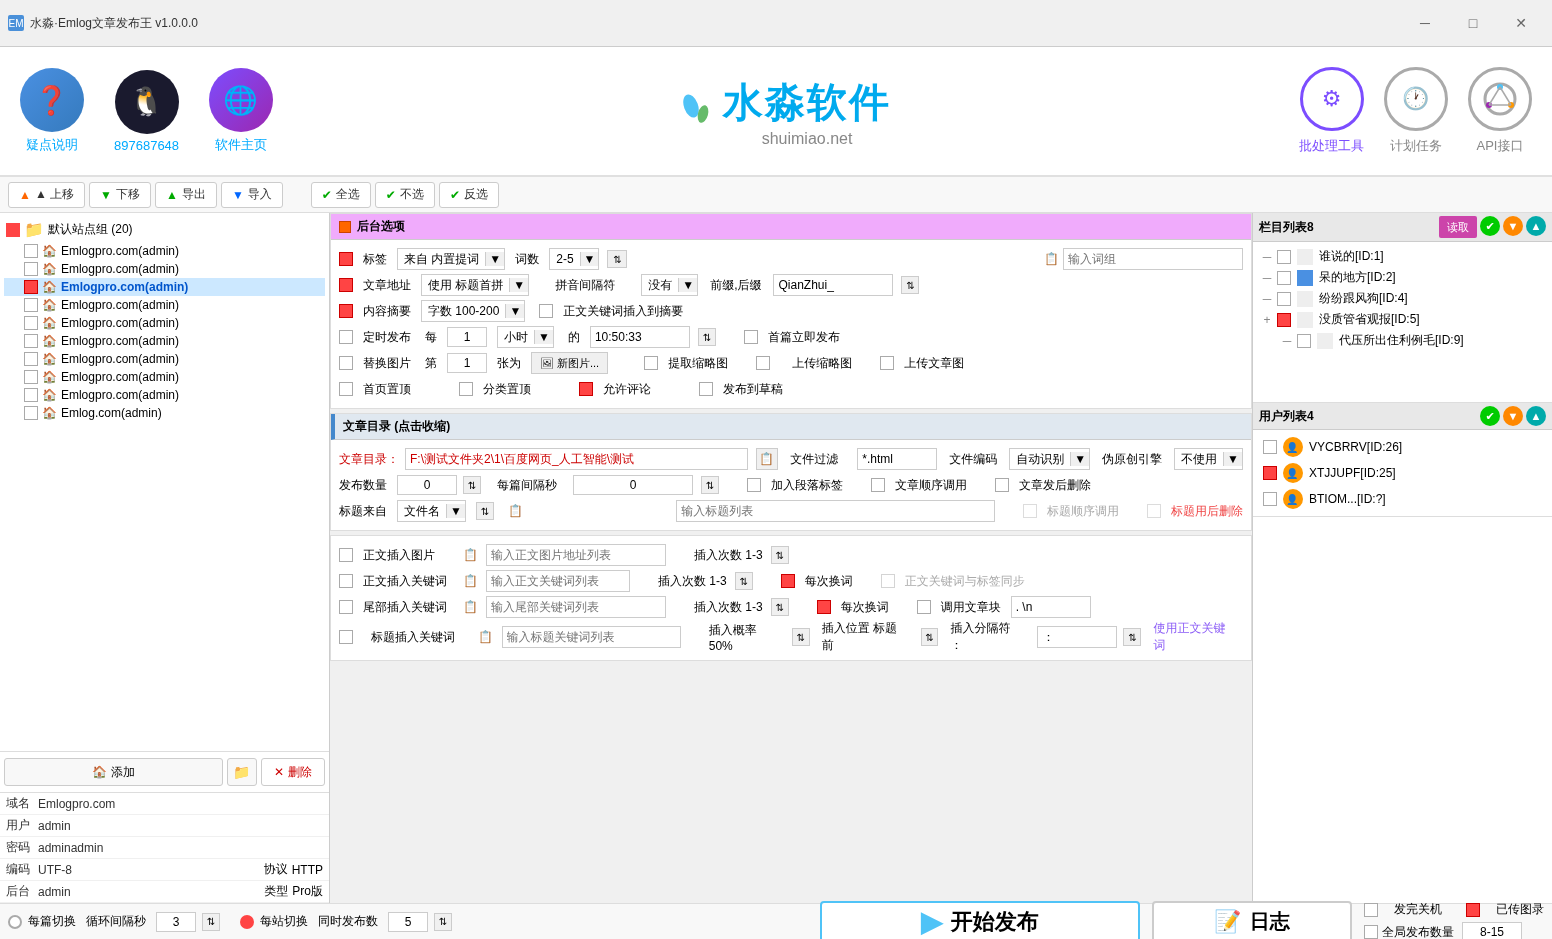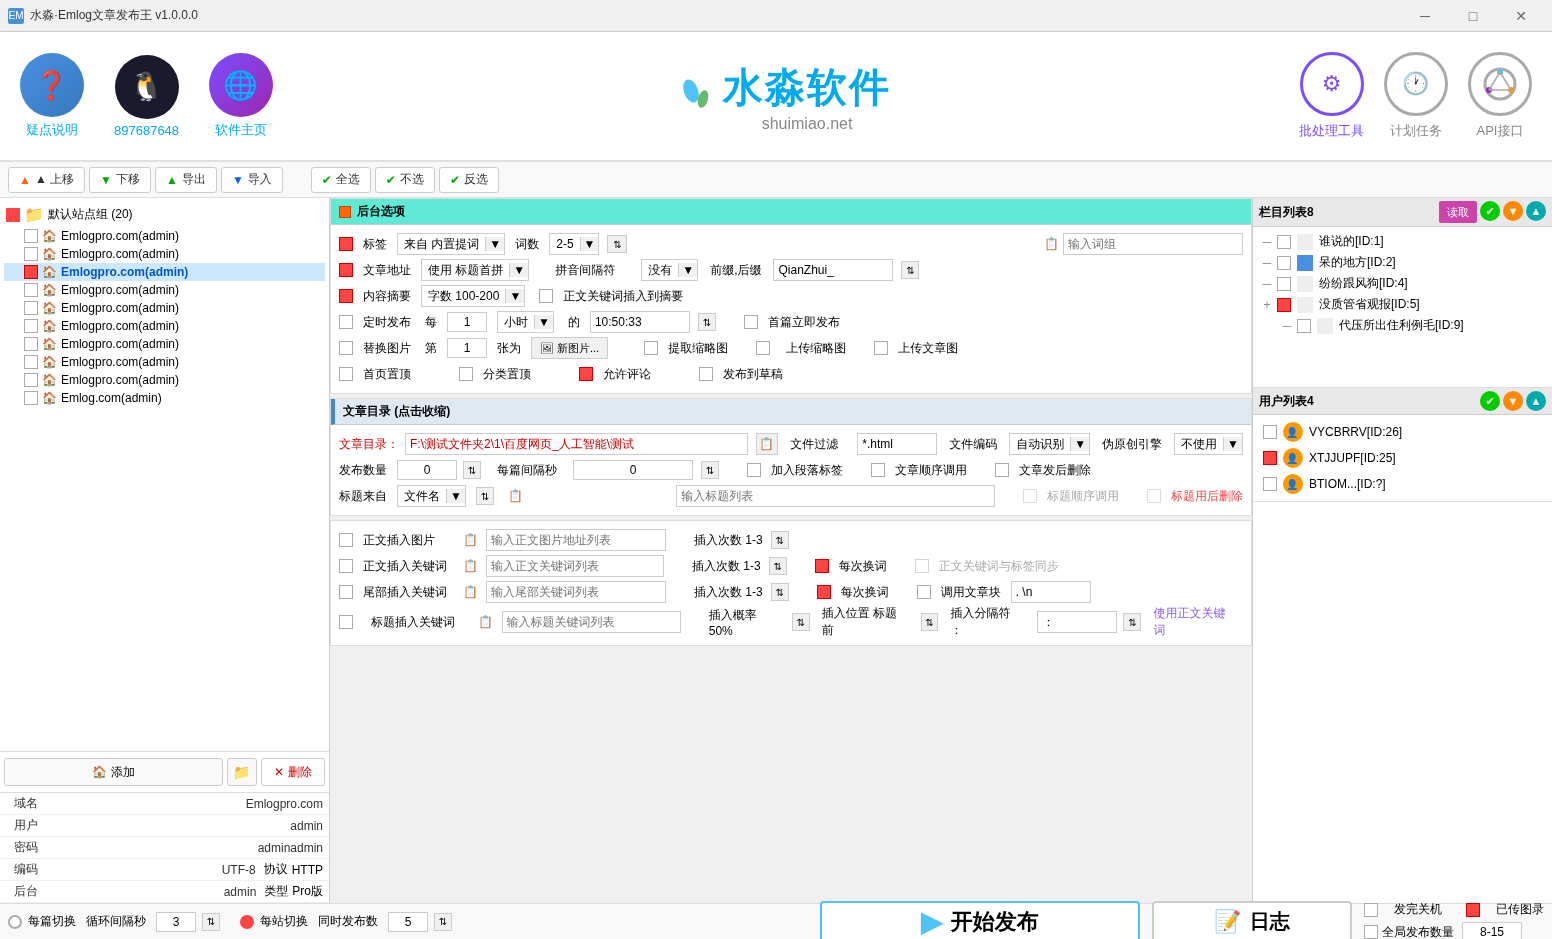--- a/index.html
+++ b/index.html
@@ -1,19 +1,19 @@
 <!DOCTYPE html>
 <html><head>
   <meta charset="utf-8">
   <style>
     * { margin: 0; padding: 0; box-sizing: border-box; }
     body { font-family: 'Microsoft YaHei', SimHei, sans-serif; font-size: 12px; background: #f0f0f0; width: 1552px; height: 939px; overflow: hidden; }
     
     
-    .title-bar { background: #f0f0f0; height: 32px; display: flex; align-items: center; padding: 0 8px; border-bottom: 1px solid #ccc; }
+    .title-bar { background: #f0f0f0; height: 47px; display: flex; align-items: center; padding: 0 8px; border-bottom: 1px solid #ccc; }
     .title-bar-icon { width: 16px; height: 16px; background: #4a90d9; border-radius: 2px; margin-right: 6px; font-size: 10px; color: white; display: flex; align-items: center; justify-content: center; }
     .title-bar-text { font-size: 12px; color: #333; flex: 1; }
     .title-bar-controls { display: flex; gap: 2px; }
     .title-bar-btn { width: 46px; height: 30px; display: flex; align-items: center; justify-content: center; cursor: pointer; font-size: 14px; color: #666; }
 
     
     .header { background: white; height: 130px; display: flex; align-items: center; padding: 0 20px; border-bottom: 2px solid #e0e0e0; }
     .header-left { display: flex; gap: 30px; align-items: center; }
     .header-icon-group { display: flex; flex-direction: column; align-items: center; gap: 4px; cursor: pointer; }
     .header-icon-circle { width: 64px; height: 64px; border-radius: 50%; display: flex; align-items: center; justify-content: center; font-size: 28px; }
@@ -36,25 +36,25 @@
     .toolbar-btn { height: 26px; padding: 0 10px; border: 1px solid #ccc; border-radius: 3px; background: white; display: flex; align-items: center; gap: 4px; cursor: pointer; font-size: 12px; }
     
     
     .left-panel { width: 330px; border-right: 1px solid #ccc; background: white; display: flex; flex-direction: column; }
     .site-tree { flex: 1; overflow-y: auto; padding: 4px; }
     .site-group { margin-bottom: 2px; }
     .site-group-header { display: flex; align-items: center; gap: 4px; padding: 3px 2px; font-size: 12px; cursor: pointer; }
     .left-footer { border-top: 1px solid #ddd; padding: 6px 4px; display: flex; align-items: center; gap: 4px; }
     .add-btn { flex: 1; height: 28px; background: #f8f8f8; border: 1px solid #ccc; border-radius: 3px; display: flex; align-items: center; justify-content: center; gap: 4px; cursor: pointer; font-size: 12px; }
     .del-btn { height: 28px; padding: 0 12px; background: white; border: 1px solid #ccc; border-radius: 3px; display: flex; align-items: center; gap: 4px; cursor: pointer; font-size: 12px; color: #cc0000; }
-    .info-row { display: flex; align-items: center; padding: 2px 6px; font-size: 12px; border-bottom: 1px solid #f0f0f0; text-align: right; }
+    .info-row { display: flex; align-items: center; padding: 2px 6px; font-size: 12px; border-bottom: 1px solid #f0f0f0; }
     .info-label { color: #333; width: 32px; }
     .info-value { color: #333; flex: 1; }
     .section { background: white; border: 1px solid #ddd; margin-bottom: 4px; }
-    .section-header { background: #5eead4; padding: 4px 8px; font-size: 12px; font-weight: bold; display: flex; align-items: center; gap: 6px; border-bottom: 1px solid #ccc; }
+    .section-header { background: #f0abfc; padding: 4px 8px; font-size: 12px; font-weight: bold; display: flex; align-items: center; gap: 6px; border-bottom: 1px solid #ccc; }
     .section-indicator { width: 12px; height: 12px; background: #ff6600; border: 1px solid #cc4400; }
     .form-row { display: flex; align-items: center; gap: 6px; min-height: 26px; }
     .form-input { height: 22px; border: 1px solid #ccc; background: white; padding: 0 4px; font-size: 12px; min-width: 80px; }
 
     
     .right-panel { width: 300px; border-left: 1px solid #ccc; background: white; display: flex; flex-direction: column; }
     .right-section { border-bottom: 1px solid #ddd; }
     .tree-item { display: flex; align-items: center; gap: 4px; padding: 2px 4px; font-size: 12px; cursor: pointer; }
     .user-item { display: flex; align-items: center; gap: 6px; padding: 3px 6px; font-size: 12px; cursor: pointer; }
     .user-avatar { width: 20px; height: 20px; background: #ff9800; border-radius: 50%; display: flex; align-items: center; justify-content: center; color: white; font-size: 10px; }
@@ -387,21 +387,21 @@
             <span style="margin:0 4px;">张为</span>
             <button style="height:22px; padding:0 8px; border:1px solid #ccc; background:#f0f0f0; cursor:pointer; font-size:11px; display:flex; align-items:center; gap:3px;">
               <span>🖼</span>
               <span>新图片...</span>
             </button>
             <span style="margin:0 12px;"></span>
             <span class="inline-checkbox"></span>
             <span style="margin-left:4px;">提取缩略图</span>
             <span style="margin:0 8px;"></span>
             <span class="inline-checkbox"></span>
-            <span style="margin-left:10px;">上传缩略图</span>
+            <span style="margin-left:16px;">上传缩略图</span>
             <span style="margin:0 8px;"></span>
             <span class="inline-checkbox"></span>
             <span style="margin-left:4px;">上传文章图</span>
           </div>
 
           <div class="form-row">
             <span class="inline-checkbox"></span>
             <span style="margin:0 4px;">首页置顶</span>
             <span style="margin:0 16px;"></span>
             <span class="inline-checkbox"></span>
@@ -487,21 +487,21 @@
             <input class="form-input" style="width: 180px;" placeholder="输入正文图片地址列表" value="">
             <span style="margin:0 8px;"></span>
             <span>插入次数 1-3</span>
             <span style="width:18px; height:18px; border:1px solid #ccc; background:#f0f0f0; display:inline-flex; align-items:center; justify-content:center; font-size:10px; cursor:pointer; margin-left:2px;">⇅</span>
           </div>
 
           <div class="form-row">
             <span class="inline-checkbox"></span>
             <span style="margin:0 4px; width:90px;">正文插入关键词</span>
             <span style="color:#aaa; margin-right:2px;">📋</span>
-            <input class="form-input" style="width: 178px;" placeholder="输入正文关键词列表" value="">
+            <input class="form-input" style="width: 144px;" placeholder="输入正文关键词列表" value="">
             <span style="margin:0 8px;"></span>
             <span>插入次数 1-3</span>
             <span style="width:18px; height:18px; border:1px solid #ccc; background:#f0f0f0; display:inline-flex; align-items:center; justify-content:center; font-size:10px; cursor:pointer; margin-left:2px;">⇅</span>
             <span style="margin:0 8px;"></span>
             <span class="inline-checkbox red"></span>
             <span style="margin-left:4px;">每次换词</span>
             <span style="margin:0 8px;"></span>
             <span class="inline-checkbox" style="opacity:0.5;"></span>
             <span style="margin-left:4px; color:#aaa;">正文关键词与标签同步</span>
           </div>

